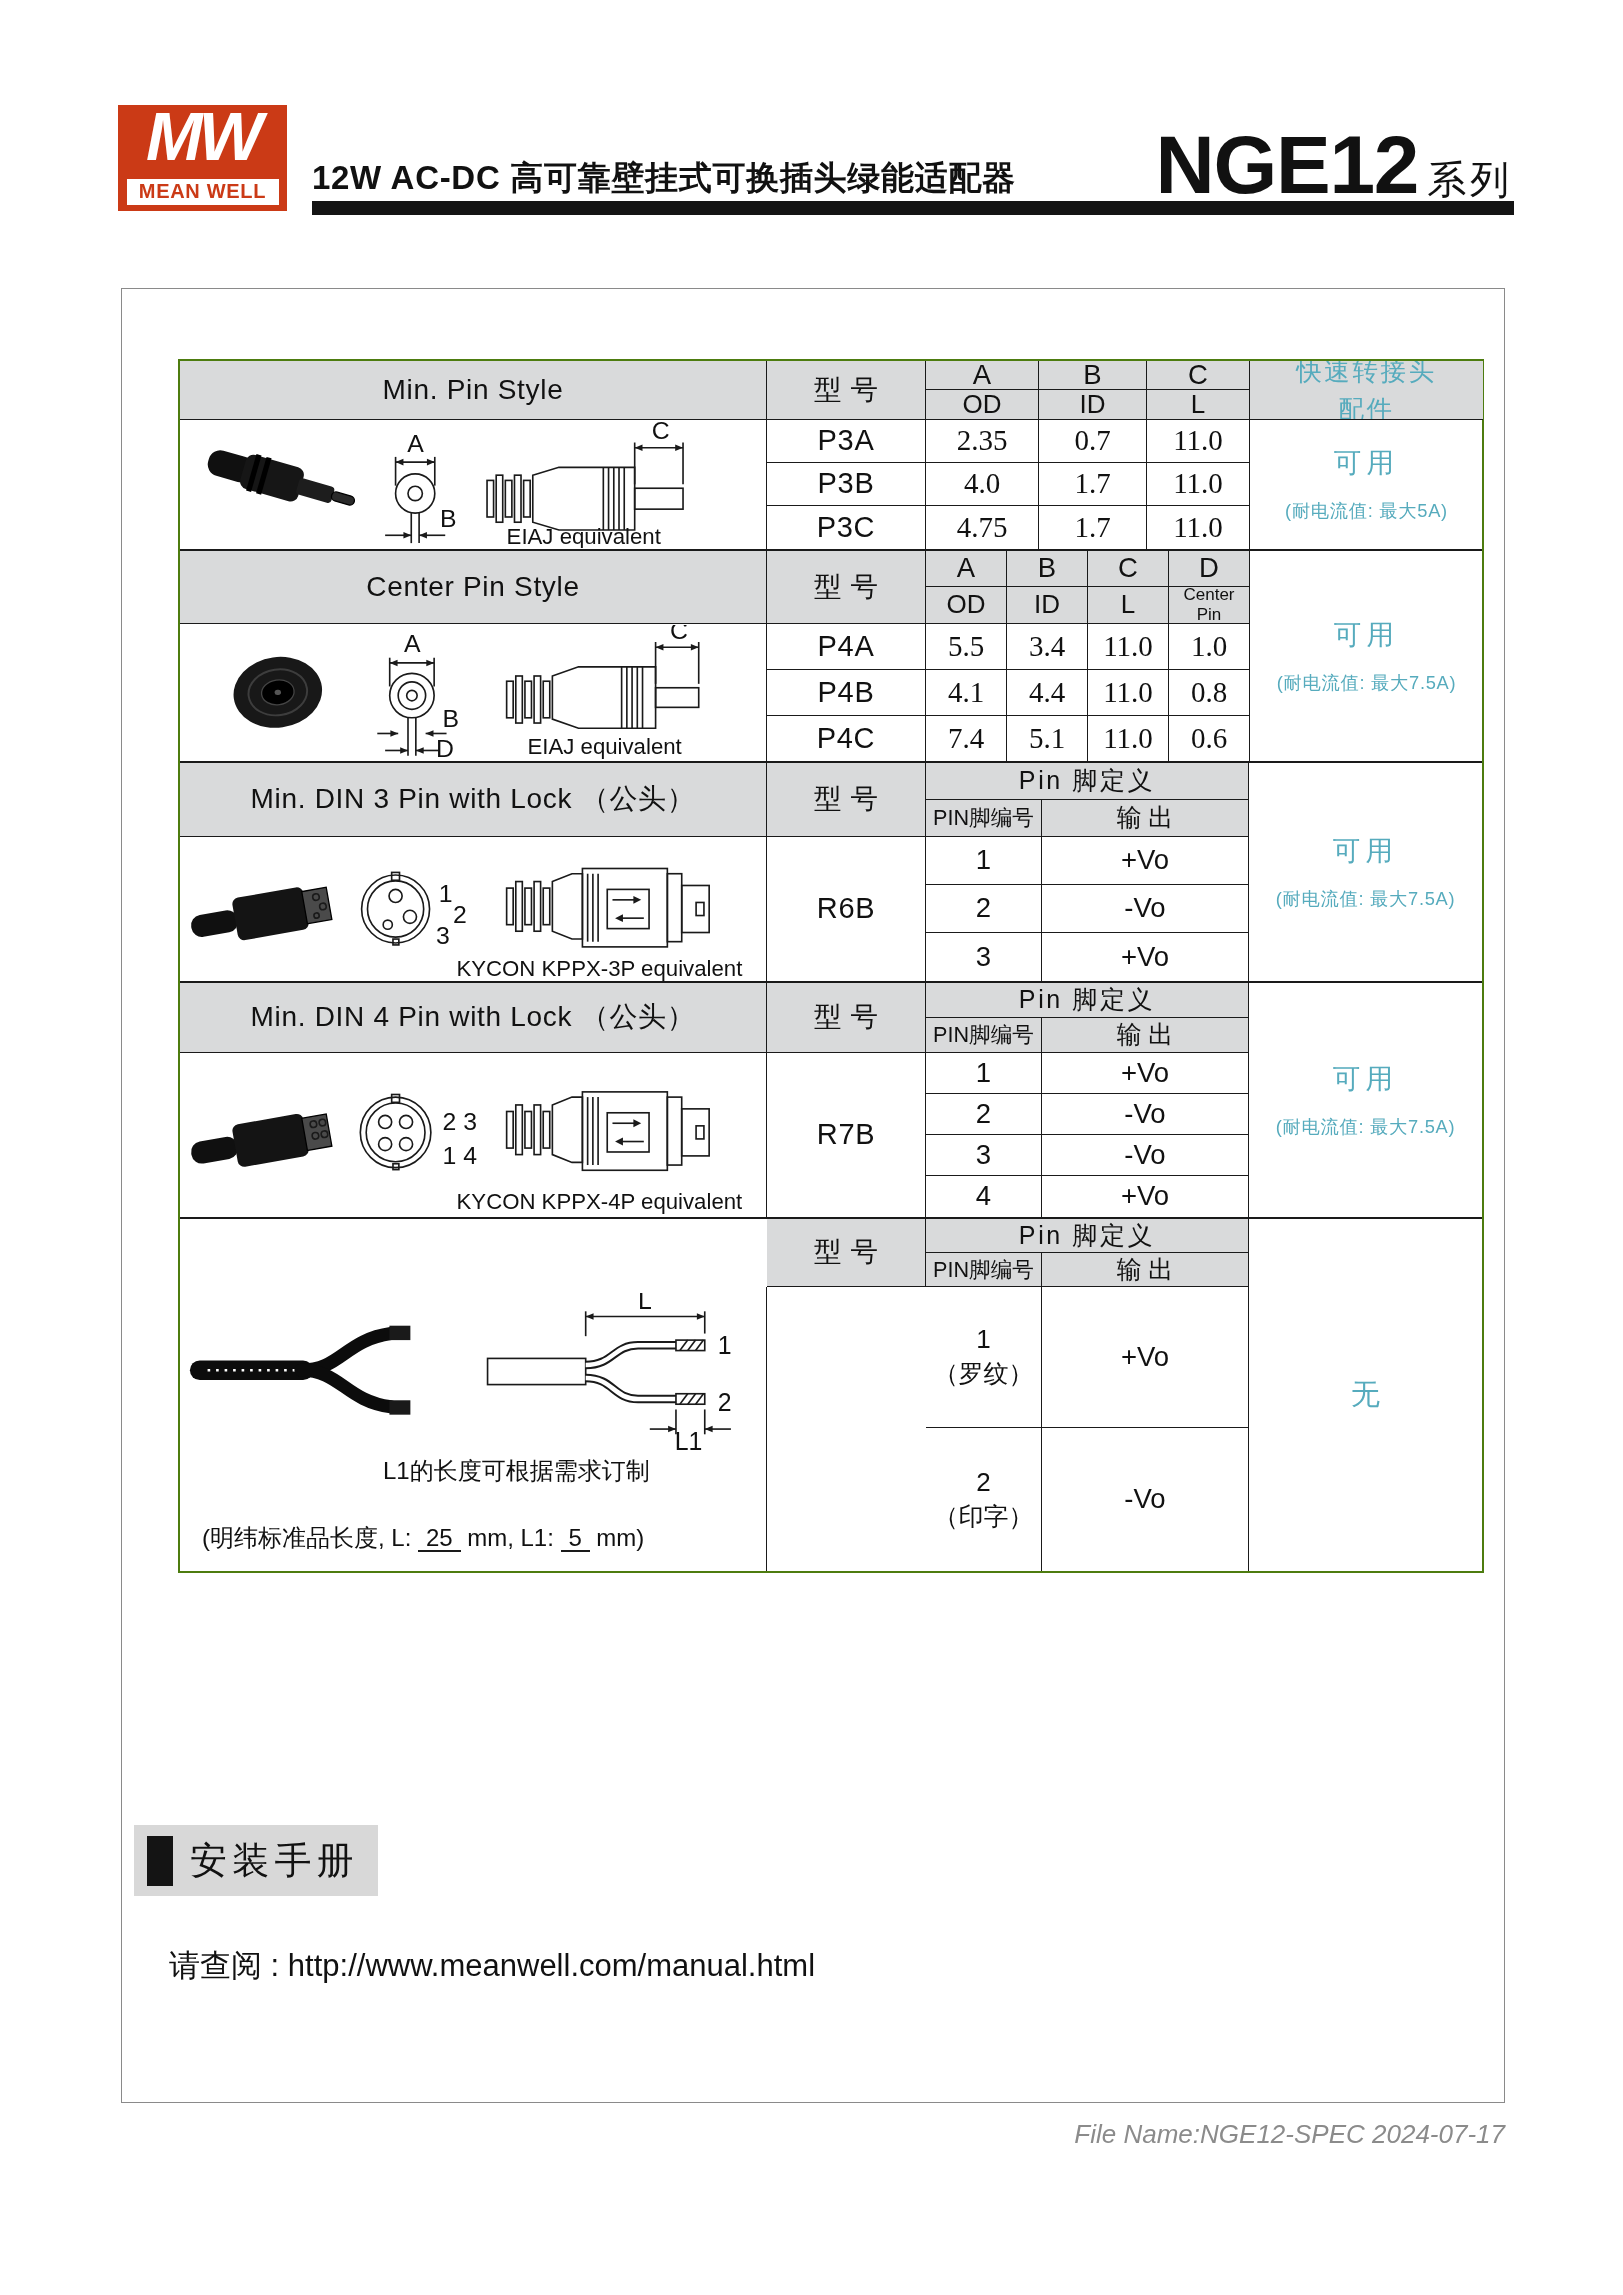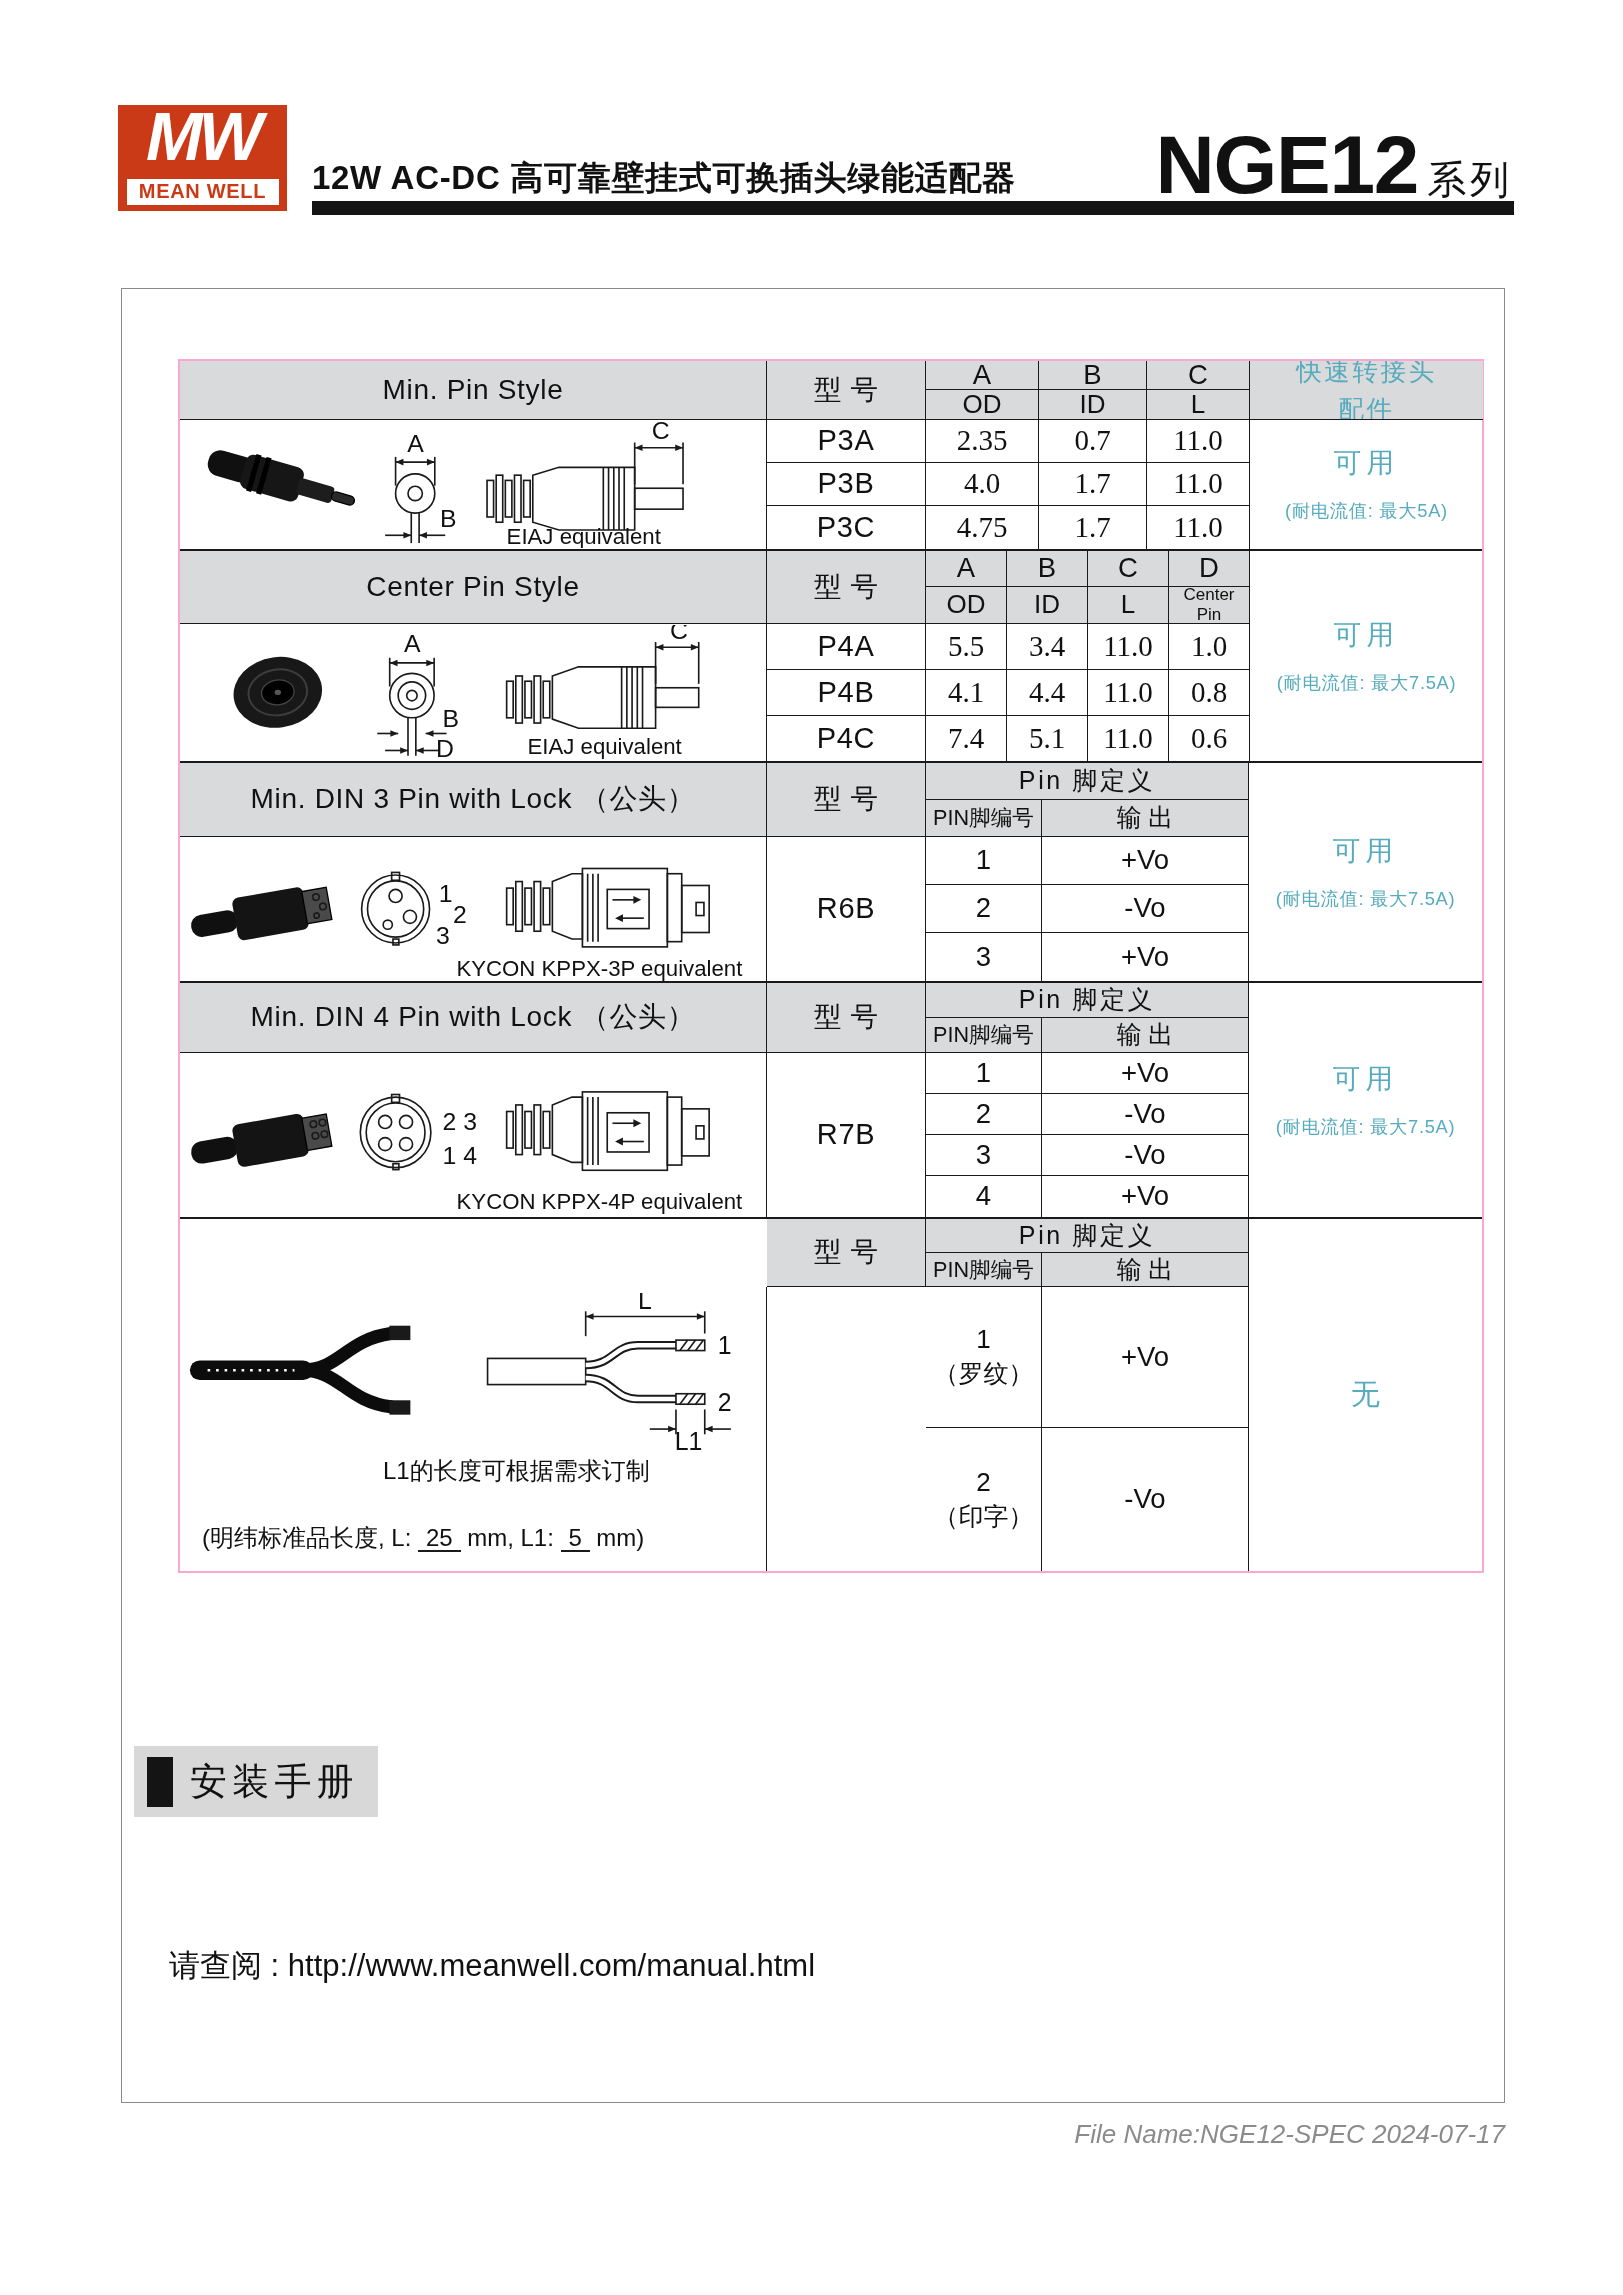--- a/index.html
+++ b/index.html
@@ -16,21 +16,21 @@
   .doc-title{left:312px;top:156px;font-size:33px;font-weight:700;white-space:nowrap;letter-spacing:0.7px;}
   .series-wrap{right:110px;top:124px;display:flex;align-items:baseline;gap:9.2px;}
   .series-main{font-size:82px;font-weight:800;line-height:1;letter-spacing:-1.3px;}
   .series-suffix{font-size:39px;font-weight:400;letter-spacing:3.9px;}
   .title-bar{left:312px;top:201px;width:1202px;height:13.7px;background:#141414;}
 
   
   .frame{left:121px;top:288px;width:1382px;height:1813px;border:1.3px solid #8a8a8a;}
 
   
-  .tbl{left:178px;top:359px;width:1306px;border:2px solid #f9a8d4;box-sizing:border-box;background:#fff;}
+  .tbl{left:178px;top:359px;width:1306px;border:2px solid #4d7c0f;box-sizing:border-box;background:#fff;}
   .sec{display:grid;}
   .sec + .sec{border-top:2px solid #1a1a1a;}
   .cell{border-right:1.3px solid #1a1a1a;border-bottom:1.3px solid #1a1a1a;box-sizing:border-box;
     display:flex;align-items:center;justify-content:center;text-align:center;overflow:hidden;}
   .nr{border-right:none!important;} .nb{border-bottom:none!important;}
   .hdr{background:#d9dadb;}
   .secname{font-size:28px;letter-spacing:0.7px;white-space:nowrap;}
   .mlabel{font-size:27.5px;letter-spacing:9.2px;padding-left:9.2px;}
   .dim{font-size:27.5px;}
   .sub{font-size:26px;}
@@ -63,21 +63,21 @@
     {stroke:#1a1a1a;stroke-width:2.5;fill:none;}
   .d-svg polygon{fill:#1a1a1a;}
   .d-svg text{font-size:38px;fill:#111;font-family:"Liberation Sans",sans-serif;}
   .d-svg text.eq{font-size:34px;}
   .s5notes{display:flex;flex-direction:column;gap:35px;width:100%;font-size:24px;margin-top:5.2px;}
   .s5notes .n1{margin-left:203px;text-align:left;white-space:nowrap;}
   .s5notes .n2{margin-left:22px;text-align:left;white-space:nowrap;}
   .uv{border-bottom:2px solid #1a1a1a;padding:0 7.9px;display:inline-block;line-height:1.05;}
 
   
-  .manual-band{left:134px;top:1746px;height:71px;background:#d8d8d8;display:flex;align-items:center;
+  .manual-band{left:134px;top:1825px;height:71px;background:#d8d8d8;display:flex;align-items:center;
     gap:17px;padding:0 19.6px 0 13px;}
   .manual-sq{width:26px;height:50px;background:#141414;}
   .manual-txt{font-size:37px;letter-spacing:5.2px;white-space:nowrap;}
   .manual-url{left:169px;top:1945px;font-size:31px;white-space:nowrap;}
   .footer{right:118px;top:2119px;font-size:26px;font-style:italic;color:#8b8b8b;white-space:nowrap;}
 </style>
 </head>
 <body>
 
 <div class="abs logo">

